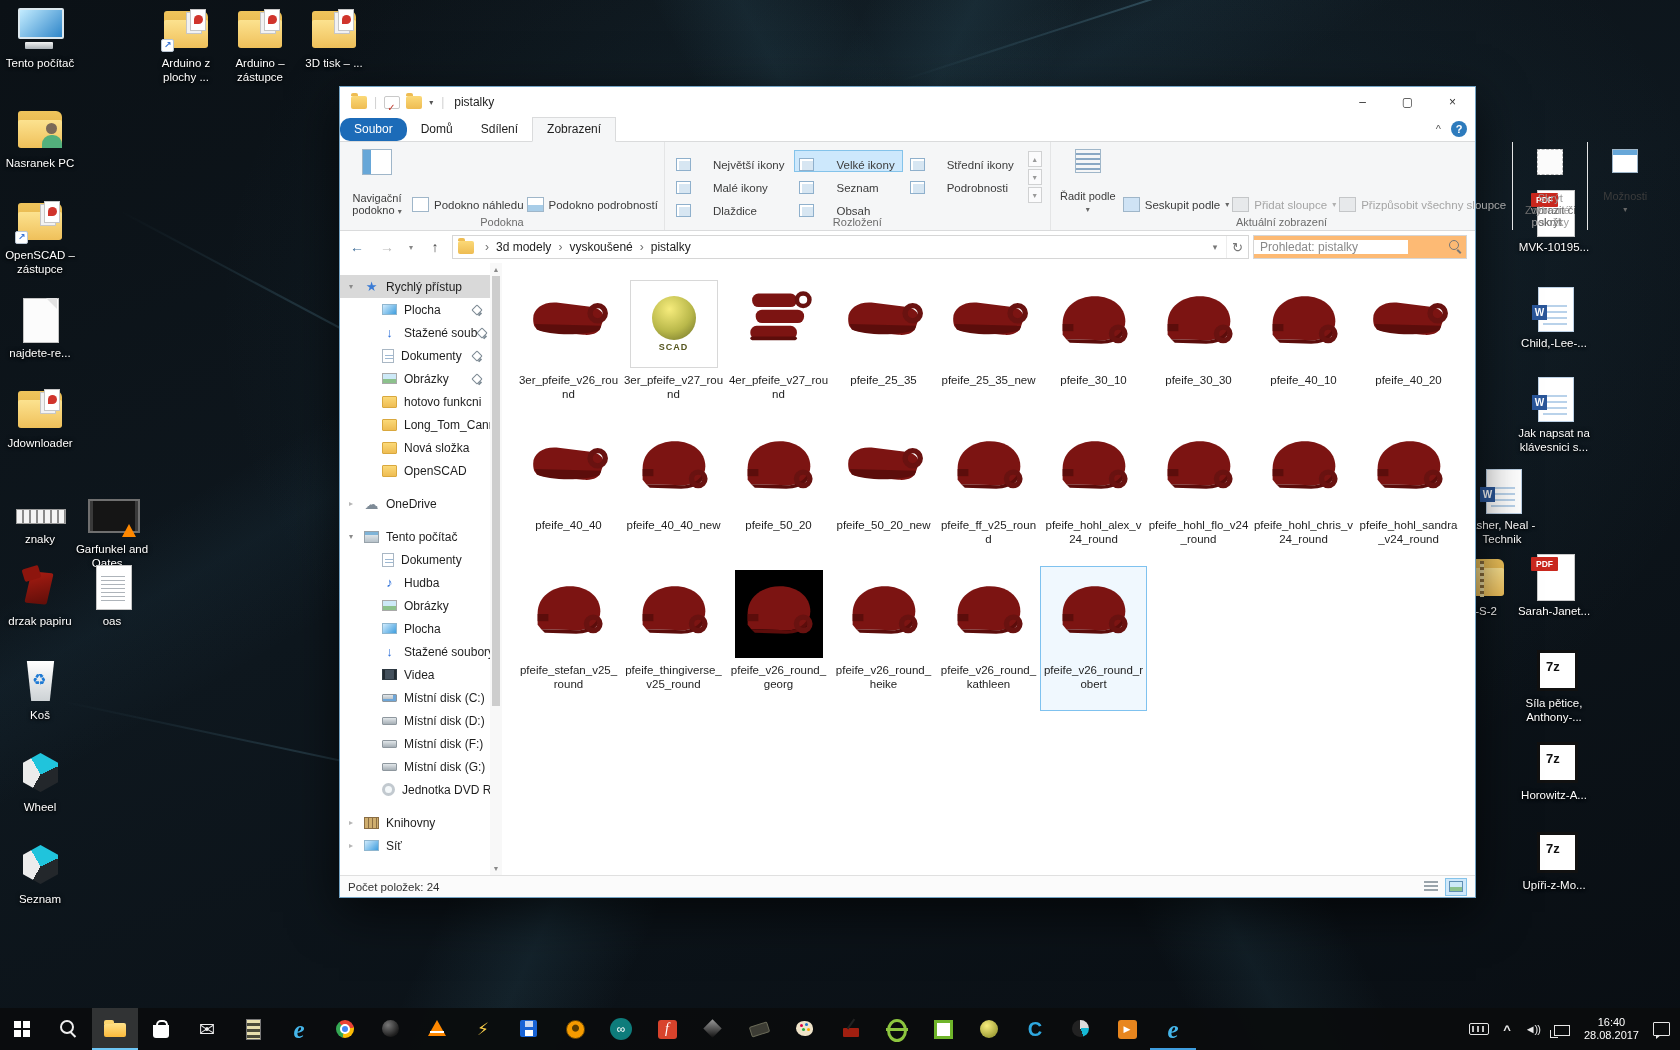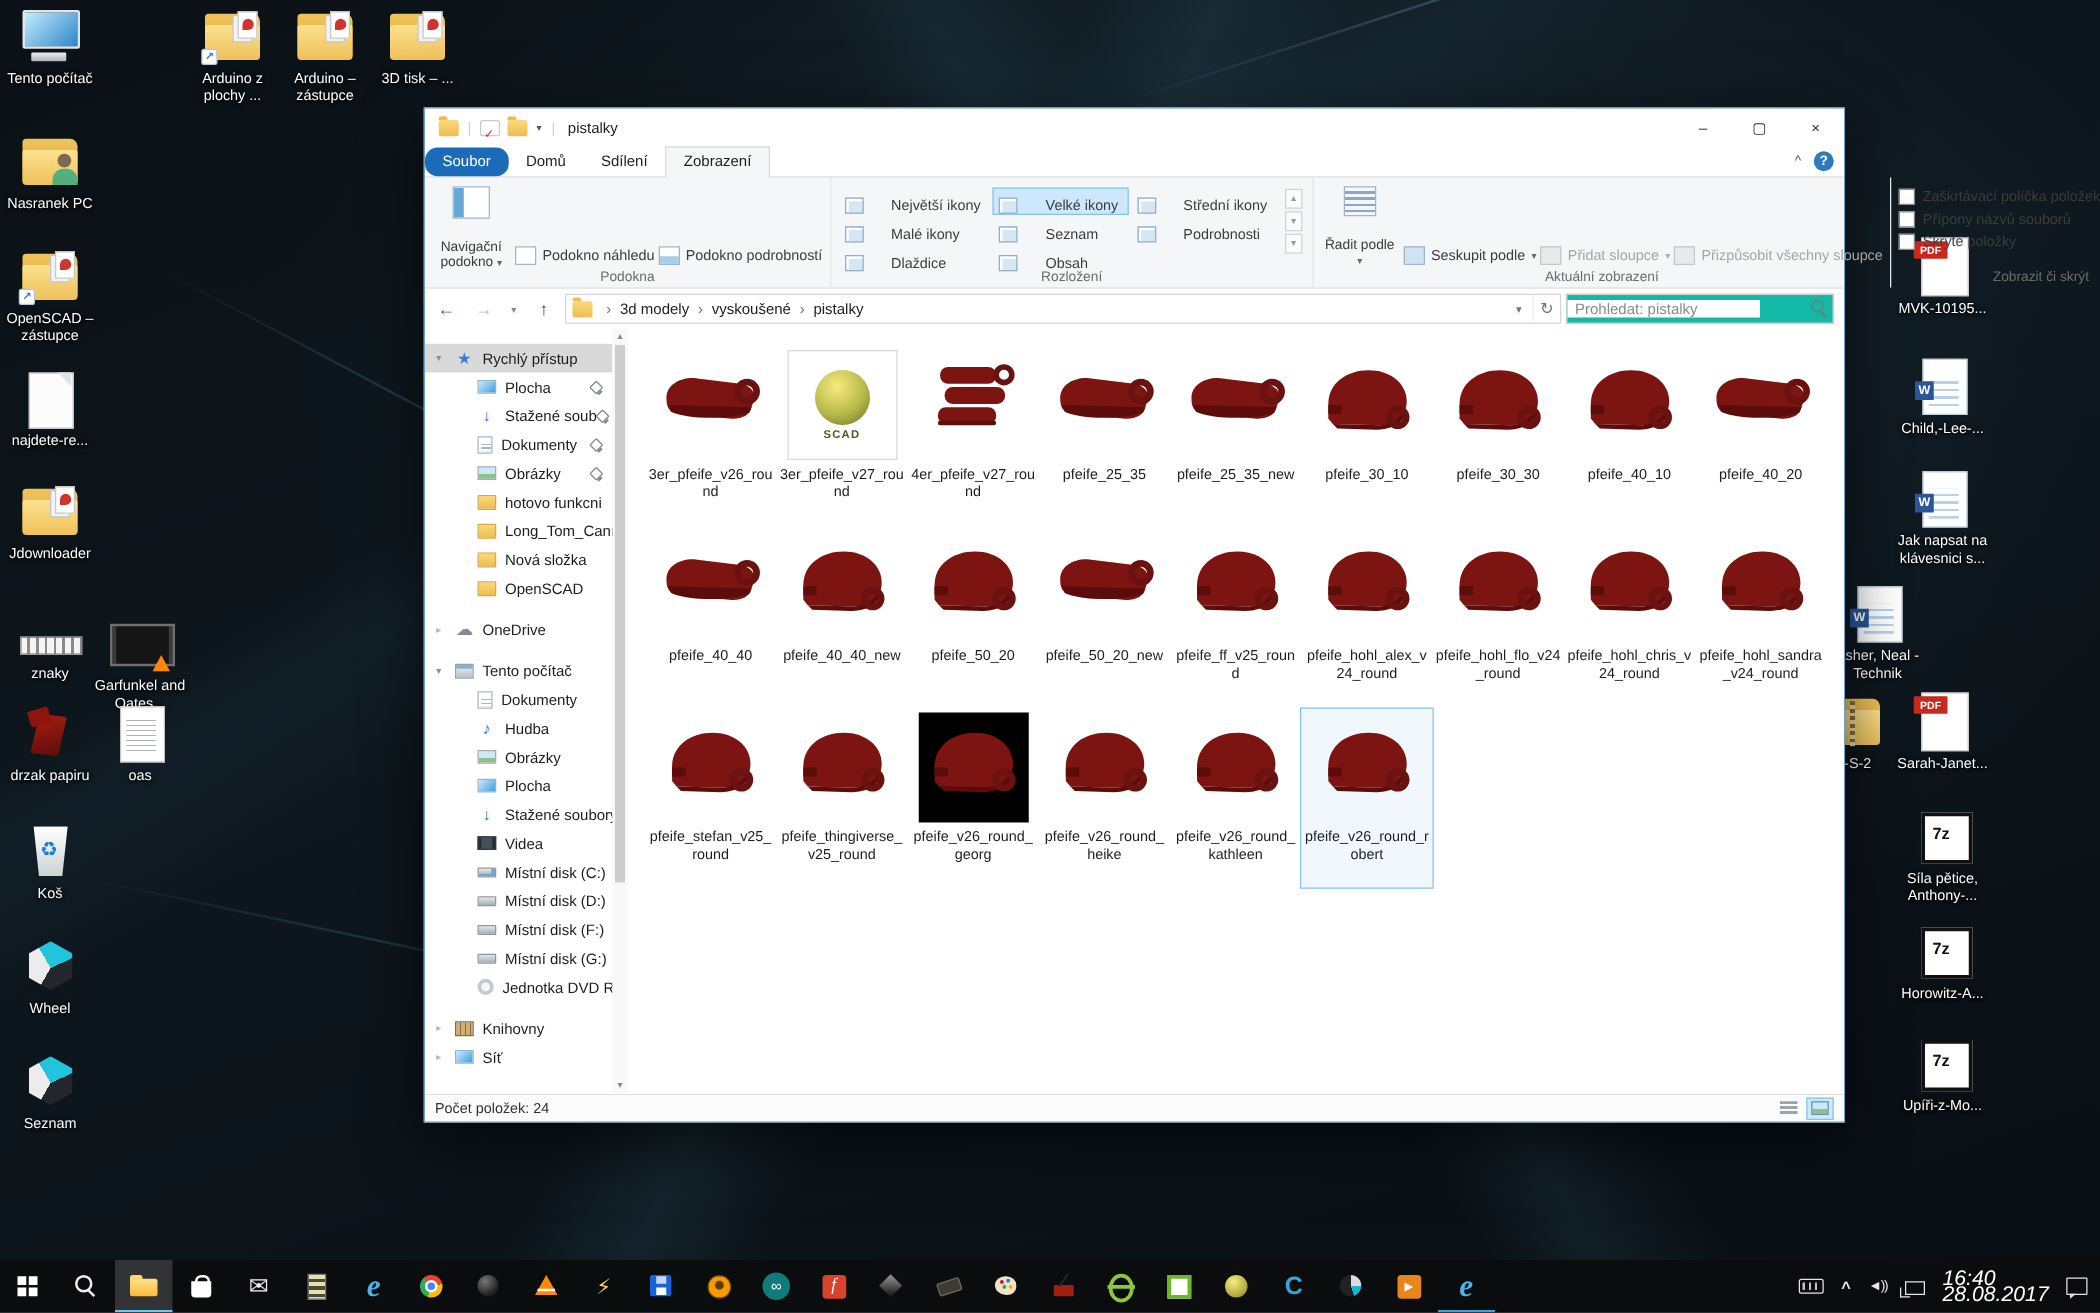--- a/index.html
+++ b/index.html
@@ -100,21 +100,21 @@
   .addr{height:32px;display:flex;align-items:center;padding:0 8px 0 4px;gap:4px;background:#fff;flex:0 0 auto;}
   .navbtn{width:26px;height:24px;display:flex;align-items:center;justify-content:center;font-size:14px;color:#3d6d99;}
   .navbtn.gray{color:#b9b9b9;}
   .navbtn.small{width:14px;font-size:8px;color:#888;}
   .abox{flex:1;height:24px;border:1px solid #d6d6d6;display:flex;align-items:center;padding-left:5px;font-size:12px;color:#1e1e1e;background:#fff;}
   .crumbsep{color:#707070;margin:0 7px;font-size:12px;}
   .crumb{white-space:nowrap;}
   .aboxend{margin-left:auto;display:flex;align-items:center;height:100%;}
   .aico{width:22px;height:100%;display:flex;align-items:center;justify-content:center;color:#777;font-size:9px;border-left:1px solid #ededed;}
   .aico.refresh{font-size:13px;}
-  .sbox{width:214px;height:24px;border:1px solid #d6d6d6;display:flex;align-items:center;background:#14b8a6;gap:38px;}
+  .sbox{width:214px;height:24px;border:1px solid #d6d6d6;display:flex;align-items:center;background:#fdba74;gap:38px;}
   .sbox input{border:none;outline:none;flex:1;font-size:12px;padding:0 6px;color:#333;min-width:0;}
   .sbox input::placeholder{color:#8a8a8a;}
   .mag{width:20px;height:20px;position:relative;flex:0 0 auto;}
   .mag::before{content:"";position:absolute;left:3px;top:3px;width:8px;height:8px;border:1.6px solid #777;border-radius:50%;}
   .mag::after{content:"";position:absolute;left:12px;top:12px;width:2px;height:5px;background:#777;transform:rotate(-45deg);}
   
   .content{flex:1;position:relative;overflow:hidden;background:#fff;}
   .nav{position:absolute;left:0;top:0;bottom:0;width:150px;overflow:hidden;padding-top:12px;}
   .nav-item{height:23px;display:flex;align-items:center;font-size:12px;color:#1e1e1e;padding-left:24px;position:relative;white-space:nowrap;}
   .nav-item[data-level="1"]{padding-left:42px;}
@@ -209,21 +209,21 @@
   [data-app="curac"] .tbg{color:#2fa8df;font-weight:bold;font-size:20px;}
   [data-app="viewer"] .tbg::before{content:"";position:absolute;left:2px;top:2px;width:17px;height:17px;border-radius:50%;background:conic-gradient(#ddd 0 90deg,#16b9d5 0 160deg,#222 0 360deg);}
   [data-app="dplay"] .tbg{background:#e8861e;border-radius:3px;width:19px;height:19px;color:#fff;font-size:9px;}
   .tray{margin-left:auto;display:flex;align-items:center;gap:14px;padding-right:10px;}
   .tr-kbd{width:20px;height:12px;border:1px solid #e6e6e6;border-radius:2px;position:relative;}
   .tr-kbd::before{content:"";position:absolute;left:2px;top:2px;right:2px;bottom:2px;background:repeating-linear-gradient(90deg,rgba(255,255,255,.75) 0 2px,transparent 2px 5px);}
   .tr-chev{color:#e8e8e8;font-size:13px;font-weight:bold;}
   .tr-spk{color:#e8e8e8;font-size:11px;letter-spacing:-1px;}
   .tr-net{width:16px;height:11px;border:1px solid #e6e6e6;position:relative;margin-top:2px;}
   .tr-net::after{content:"";position:absolute;left:-5px;bottom:-3px;width:7px;height:7px;border-left:1px solid #e6e6e6;border-bottom:1px solid #e6e6e6;}
-  .clock{color:#fff;font-size:17px;line-height:13px;font-style:italic;}
+  .clock{color:#fff;font-size:11px;line-height:13px;text-align:center;}
   .tr-ac{width:17px;height:14px;border:1px solid #e6e6e6;border-radius:1px;position:relative;}
   .tr-ac::after{content:"";position:absolute;left:2px;bottom:-4px;width:0;height:0;border-top:4px solid #e6e6e6;border-right:5px solid transparent;}
 </style>
 </head>
 <body>
 
 <div id="screen">
   <div class="streak" style="left:120px;top:210px;width:700px;transform:rotate(28deg);"></div>
   <div class="streak" style="left:900px;top:80px;width:600px;transform:rotate(-18deg);"></div>
   <div class="streak" style="left:60px;top:700px;width:500px;transform:rotate(12deg);opacity:.6;"></div>
@@ -443,34 +443,20 @@
               <i class="dd">▾</i>
             </div>
           <div class="smallbtn gray">
               <span class="mi mi-cols"></span>
               <span>Přizpůsobit všechny sloupce</span>
             </div>
         </div>
         <div class="glabel">Aktuální zobrazení</div>
       </div>
       <div class="rgroup">
-        <div class="chkcol">
-          <div class="chkrow">
-              <span class="chk"></span>
-              <span>Zaškrtávací políčka položek</span>
-            </div>
-          <div class="chkrow">
-              <span class="chk"></span>
-              <span>Přípony názvů souborů</span>
-            </div>
-          <div class="chkrow">
-              <span class="chk"></span>
-              <span>Skryté položky</span>
-            </div>
-        </div>
         <div class="bigbtn gray">
           <span class="mi mi-hide"></span>
           <span>Skrýt vybrané položky</span>
         </div>
         <div class="glabel">Zobrazit či skrýt</div>
       </div>
       <div class="rgroup" style="border-right:none">
         <div class="bigbtn">
           <span class="mi mi-opt"></span>
           <span><span>Možnosti</span><br><i class="dd">▾</i></span>

